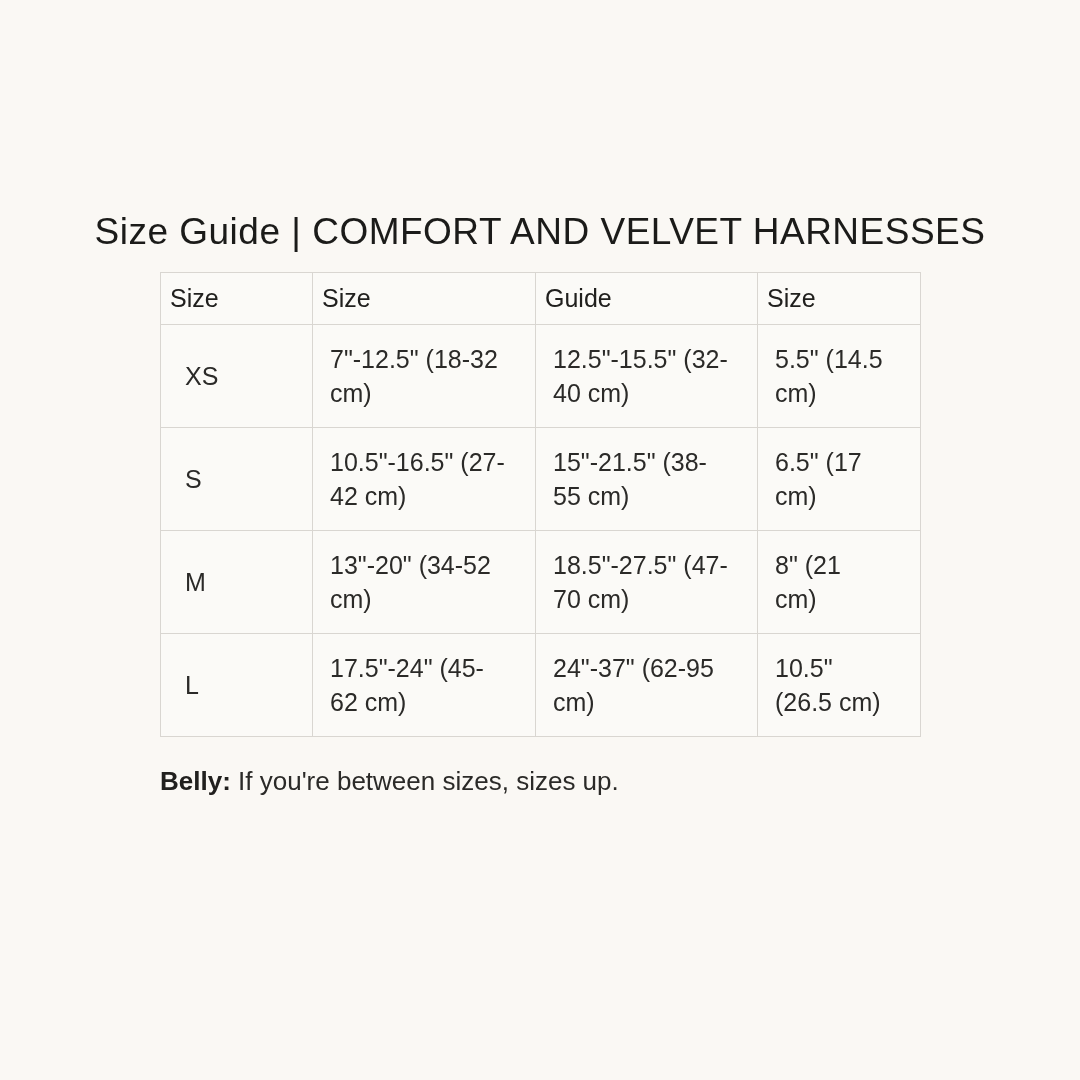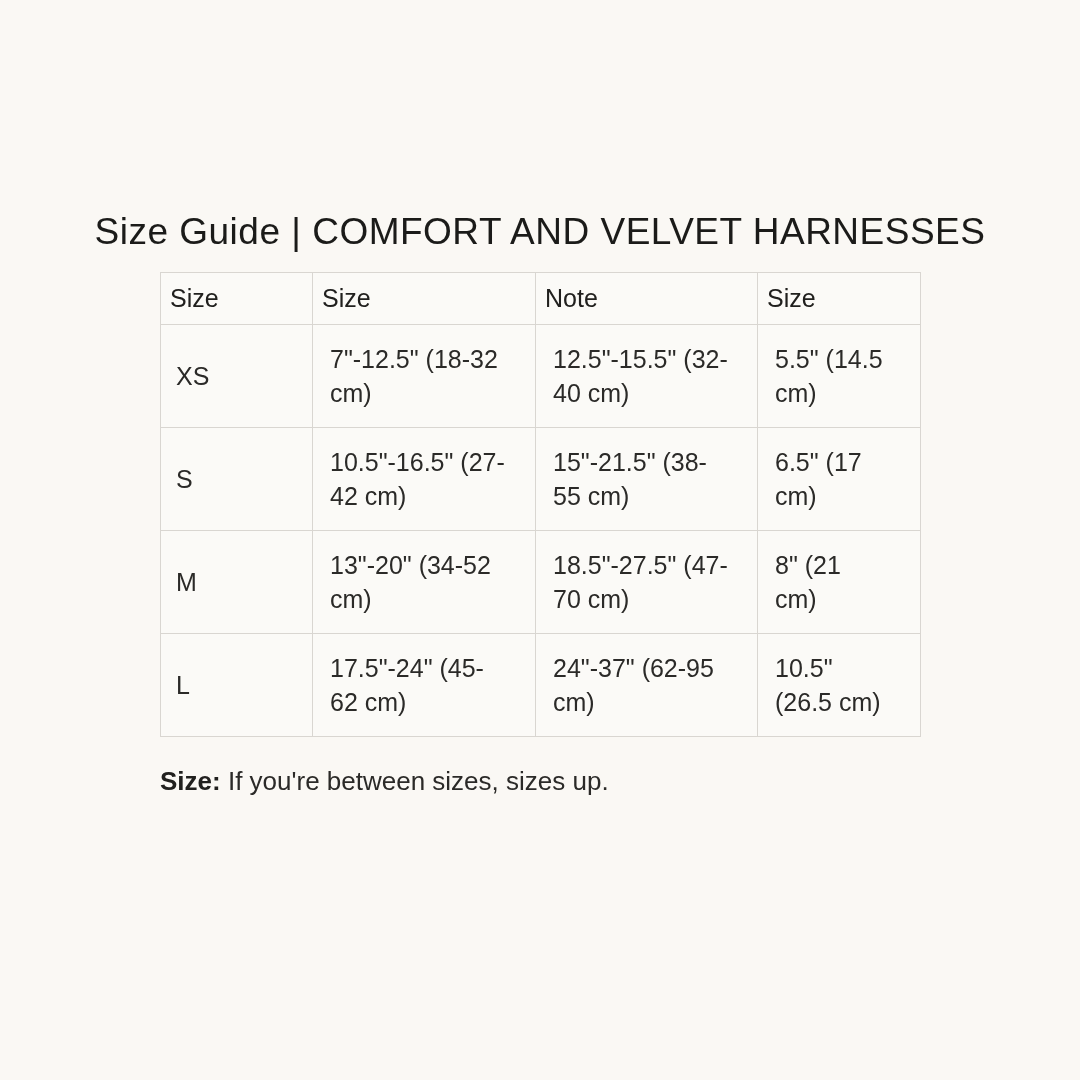--- a/index.html
+++ b/index.html
@@ -55,21 +55,21 @@
   }
   .size-table td {
     height: 103px;
     padding-left: 17px;
     font-size: 25px;
     font-weight: 400;
     line-height: 34px;
     color: #2b2a28;
     white-space: pre-line;
   }
-  .size-table td.size-cell { padding-left: 15px; }
+  .size-table td.size-cell { padding-left: 24px; }
   .note {
     position: absolute;
     left: 160px;
     top: 766px;
     font-size: 26px;
     color: #2b2a28;
   }
   .note .note-label { font-weight: 700; color: #21201e; }
   .logo-block {
     position: absolute;
@@ -99,21 +99,21 @@
     <colgroup>
       <col class="c-size">
         <col class="c-neck">
         <col class="c-belly">
         <col class="c-chest">
     </colgroup>
     <thead>
       <tr>
         <th>Size</th>
         <th>Size</th>
-        <th>Note</th>
+        <th>Guide</th>
         <th>Size</th>
       </tr>
     </thead>
     <tbody>
       <tr>
         <td class="size-cell">XS</td>
         <td>7"-12.5" (18-32
 cm)</td>
         <td>12.5"-15.5" (32-
 40 cm)</td>
@@ -144,21 +144,21 @@
 62 cm)</td>
         <td>24"-37" (62-95
 cm)</td>
         <td>10.5"
 (26.5 cm)</td>
       </tr>
     </tbody>
   </table>
 
   <div class="note">
-    <span class="note-label">Size:</span>
+    <span class="note-label">Belly:</span>
     <span>If you're between sizes, sizes up.</span>
   </div>
 
   <div class="logo-block">
     <span class="dog-icon-wrap">
       <svg width="150" height="104" viewBox="0 0 150 108" xmlns="http://www.w3.org/2000/svg">
         <g fill="none" stroke="#6c6b64" stroke-width="2.6" stroke-linecap="round" stroke-linejoin="round">
 
           <path d="M30,16 C40,3 52,5 49,14 C46,23 36,30 33,39"></path>
 

